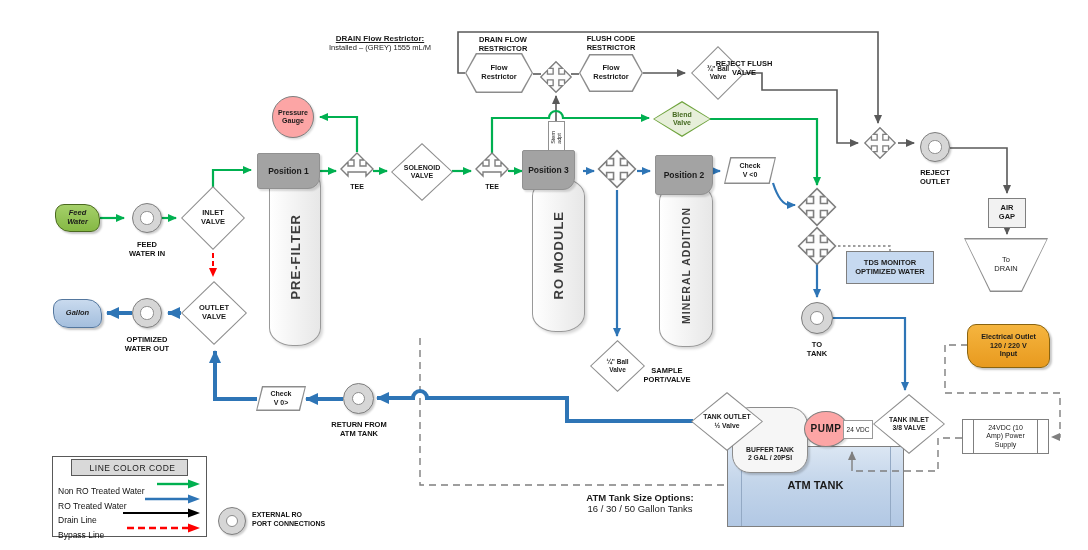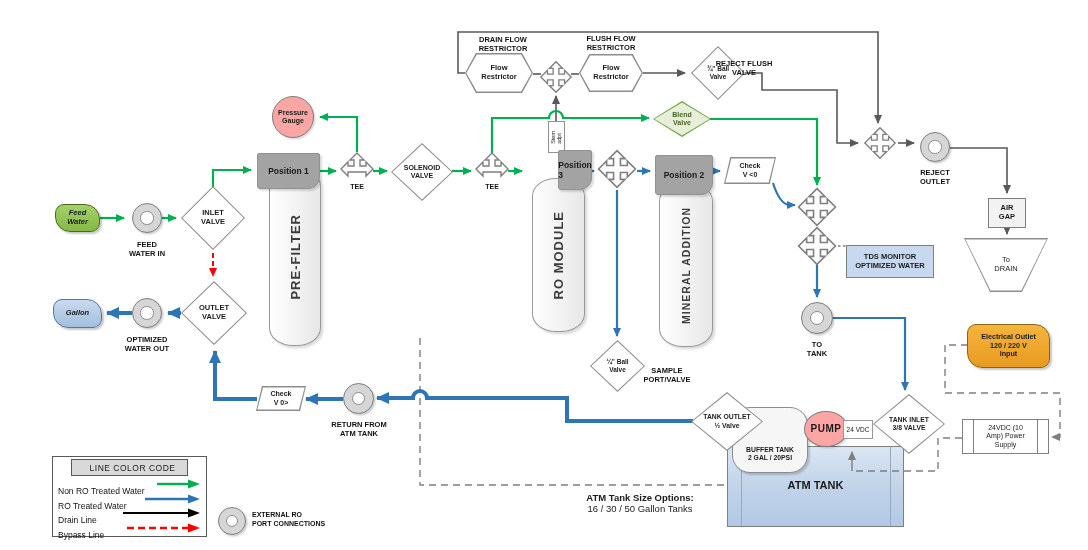--- a/index.html
+++ b/index.html
@@ -134,23 +134,27 @@
 
     <use href="#tee3" transform="translate(357,169)"></use>
     <use href="#tee3" transform="translate(492,169)"></use>
     <use href="#tee4" transform="translate(556,77) scale(0.95)"></use>
     <use href="#tee4" transform="translate(617,169) scale(1.15)"></use>
     <use href="#tee4" transform="translate(880,143) scale(0.95)"></use>
     <use href="#tee4" transform="translate(817,207) scale(1.15)"></use>
     <use href="#tee4" transform="translate(817,246) scale(1.15)"></use>
   </svg>
 
+  <div class="note" style="left:310px;top:34px;width:140px;">
+    <div style="font-size:8px;font-weight:bold;text-decoration:underline;">DRAIN Flow Restrictor:</div>
+    <div style="font-size:7.5px;">Installed – (GREY) 1555 mL/M</div>
+  </div>
   <div class="caption" style="left:468px;top:35px;width:70px;">DRAIN FLOW
 RESTRICTOR</div>
-  <div class="caption" style="left:578px;top:34px;width:66px;">FLUSH FLOW
+  <div class="caption" style="left:578px;top:34px;width:66px;">FLUSH CODE
 RESTRICTOR</div>
   <div class="caption" style="left:706px;top:43px;width:76px;margin-top:16px;">REJECT FLUSH
 VALVE</div>
 
   <div class="shape clip hex" style="left:465px;top:53px;width:68px;height:40px;">
     <div class="bg fill-light"></div>
     <span class="lbl" style="font-size:7.5px;">Flow
 Restrictor</span>
   </div>
   <div class="shape clip hex" style="left:579px;top:54px;width:64px;height:38px;">
@@ -207,21 +211,21 @@
   </div>
   <div class="caption" style="left:480px;top:183px;width:24px;font-size:7px;">TEE</div>
 
   <div class="shape rect" style="left:548px;top:121px;width:17px;height:32px;border-color:#919191;">
     <span class="vtext">Stem
 adpt</span>
   </div>
   <div class="shape column" style="left:532px;top:178px;width:53px;height:154px;">
     <span style="font-size:13px;">RO MODULE</span>
   </div>
-  <div class="shape tab" style="left:558px;top:150px;width:34px;height:40px;">
+  <div class="shape tab" style="left:522px;top:150px;width:53px;height:40px;">
     <span>Position 3</span>
   </div>
   <div class="shape clip diamond fill-green" style="left:653px;top:101px;width:58px;height:36px;">
     <div class="bg"></div>
     <span class="lbl" style="font-size:7px;color:#44691f;">Blend
 Valve</span>
   </div>
   <div class="shape column" style="left:659px;top:183px;width:54px;height:164px;">
     <span style="font-size:10.5px;">MINERAL ADDITION</span>
   </div>
@@ -247,21 +251,21 @@
 OUTLET</div>
   <div class="shape rect" style="left:988px;top:198px;width:38px;height:30px;background:#f2f2f2;">
     <span class="lbl" style="font-size:7.5px;">AIR
 GAP</span>
   </div>
   <div class="shape clip trap" style="left:964px;top:238px;width:84px;height:54px;">
     <div class="bg fill-light"></div>
     <span class="lbl" style="font-size:7.5px;font-weight:normal;">To
 DRAIN</span>
   </div>
-  <div class="shape rect" style="left:846px;top:245px;width:88px;height:33px;background:#c6d9f0;">
+  <div class="shape rect" style="left:846px;top:251px;width:88px;height:33px;background:#c6d9f0;">
     <span class="lbl" style="font-size:7.5px;">TDS MONITOR
 OPTIMIZED WATER</span>
   </div>
   <div class="shape port" style="left:801px;top:302px;width:32px;height:32px;"></div>
   <div class="caption" style="left:796px;top:340px;width:42px;">TO
 TANK</div>
   <div class="shape tape" style="left:967px;top:324px;width:83px;height:44px;background:linear-gradient(180deg,#f5b53f,#e89a1f);border:1.3px solid #8a6410;">
     <span class="lbl" style="font-size:7.2px;">Electrical Outlet
 120 / 220 V
 Input</span>

